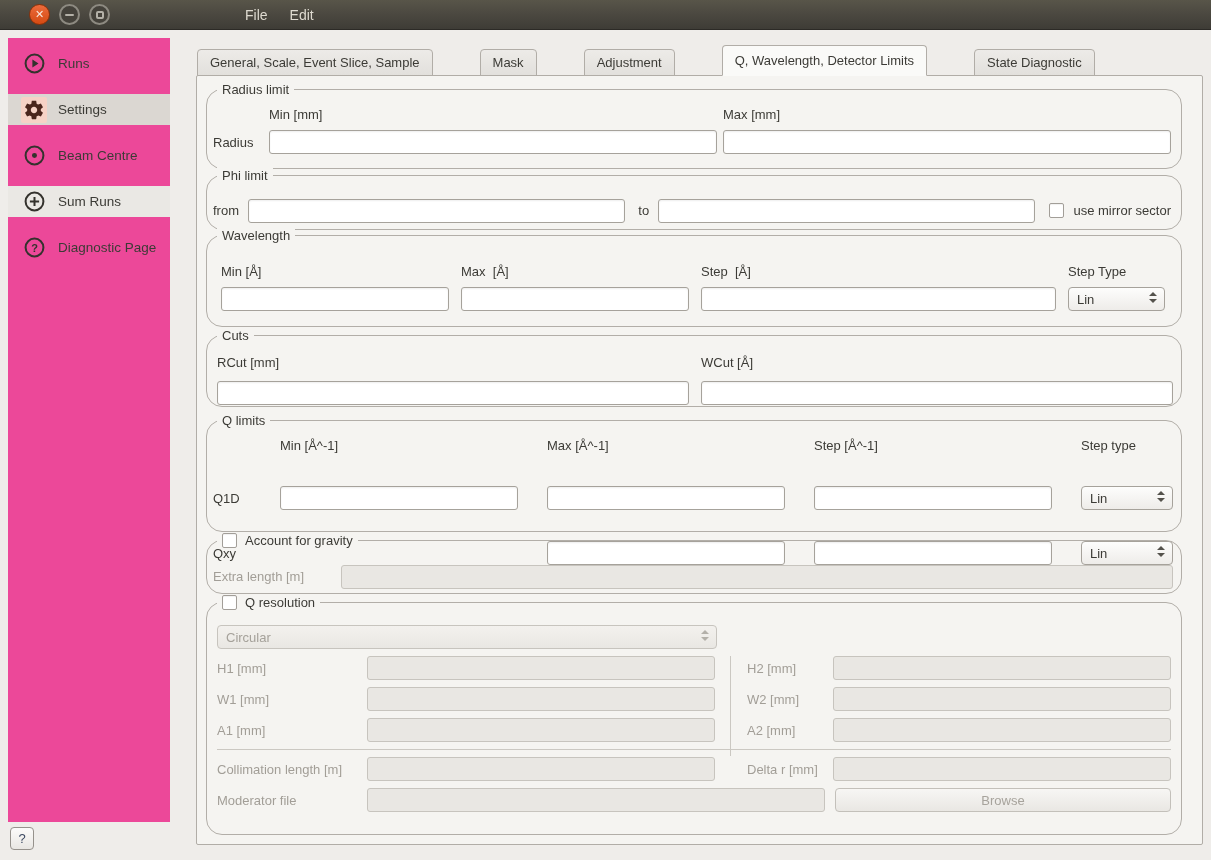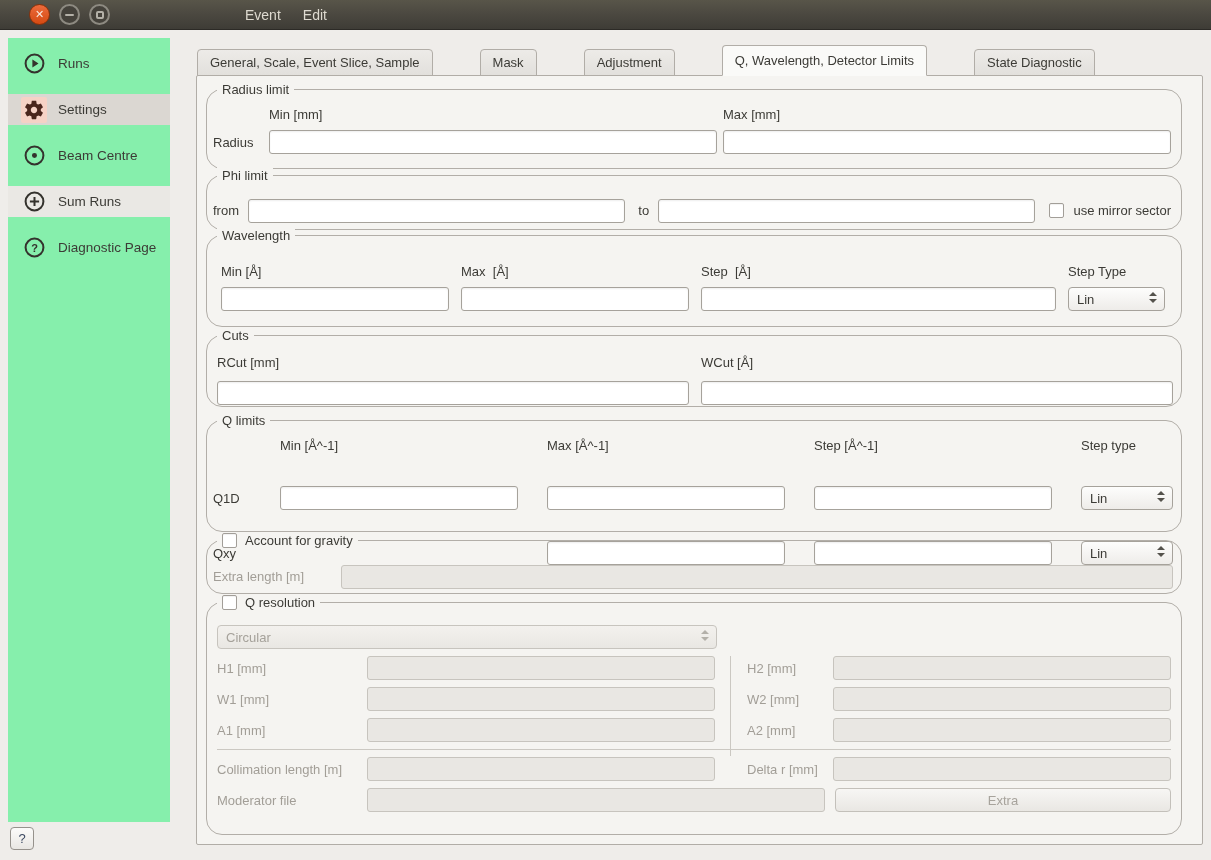--- a/index.html
+++ b/index.html
@@ -35,21 +35,21 @@
     background:#45423b; border:2px solid #8d8a81;
   }
   .winbtn .min-glyph { width:9px; height:2px; background:#b4b1a8; border-radius:1px; }
   .winbtn .max-glyph { width:8px; height:8px; border:2px solid #b4b1a8; border-radius:2px; }
   .menubar { display:flex; margin-left:124px; gap:18px; }
   .menu-item { color:#dedad0; font-size:14px; padding:0 2px; cursor:default; }
 
   
   .sidebar {
     position:absolute; left:8px; top:38px; width:162px; height:784px;
-    background:#86efac;
+    background:#ec4899;
   }
   .side-item {
     height:31px; margin-bottom:15px;
     display:flex; align-items:center; gap:11px;
     padding-left:13px; font-size:13.5px; cursor:default;
   }
   .side-item:first-child { margin-top:10px; }
   .side-item.selected { background:#dbd7d2; }
   .side-item.hovered  { background:#eae8e4; }
   .side-icon { width:26px; height:26px; display:flex; align-items:center; justify-content:center; flex:0 0 auto; }
@@ -172,21 +172,21 @@
 
 <div class="titlebar">
   <div class="winbtn close">✕</div>
   <div class="winbtn minimize">
       <span class="min-glyph"></span>
     </div>
   <div class="winbtn maximize">
       <span class="max-glyph"></span>
     </div>
   <div class="menubar">
-    <span class="menu-item">Event</span>
+    <span class="menu-item">File</span>
     <span class="menu-item">Edit</span>
   </div>
 </div>
 
 <div class="sidebar">
   <div class="side-item">
     <span class="side-icon">
       <svg width="23" height="23" viewBox="0 0 24 24">
           <circle cx="12" cy="12" r="9.3" fill="none" stroke="#34322d" stroke-width="2.1"></circle>
           <path d="M9.8 7.8l6.4 4.2-6.4 4.2z" fill="#34322d"></path>
@@ -376,17 +376,17 @@
       <span class="field-label dim lbl-l">Collimation length [m]</span>
       <input type="text" class="textbox inp-l" disabled="" style="">
       <span class="spacer"></span>
       <span class="field-label dim lbl-r">Delta r [mm]</span>
       <input type="text" class="textbox inp-r" disabled="" style="">
     </div>
 
     <div class="qres-row">
       <span class="field-label dim lbl-l">Moderator file</span>
       <input type="text" class="textbox mod-input" disabled="" style="">
-      <div class="browse-btn">Extra</div>
+      <div class="browse-btn">Browse</div>
     </div>
   </div>
 
 </div>
 
 </body></html>

